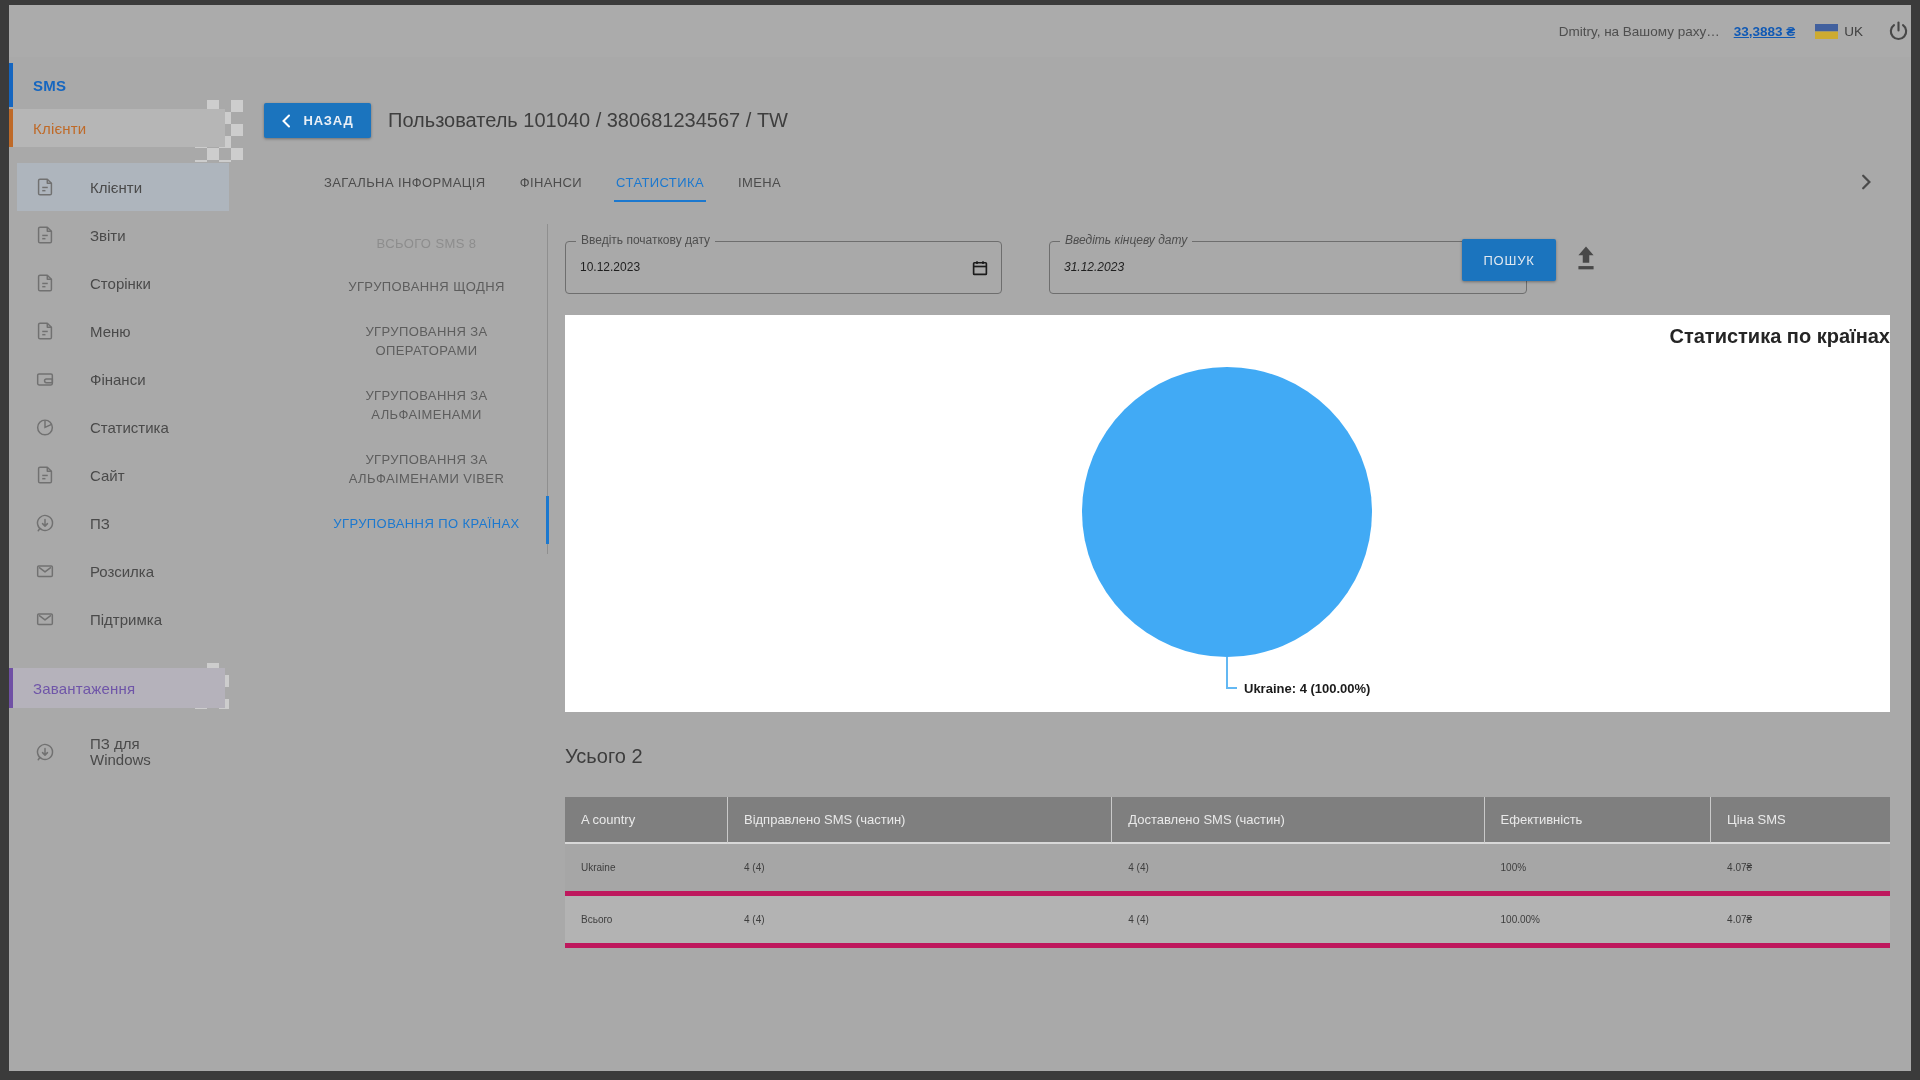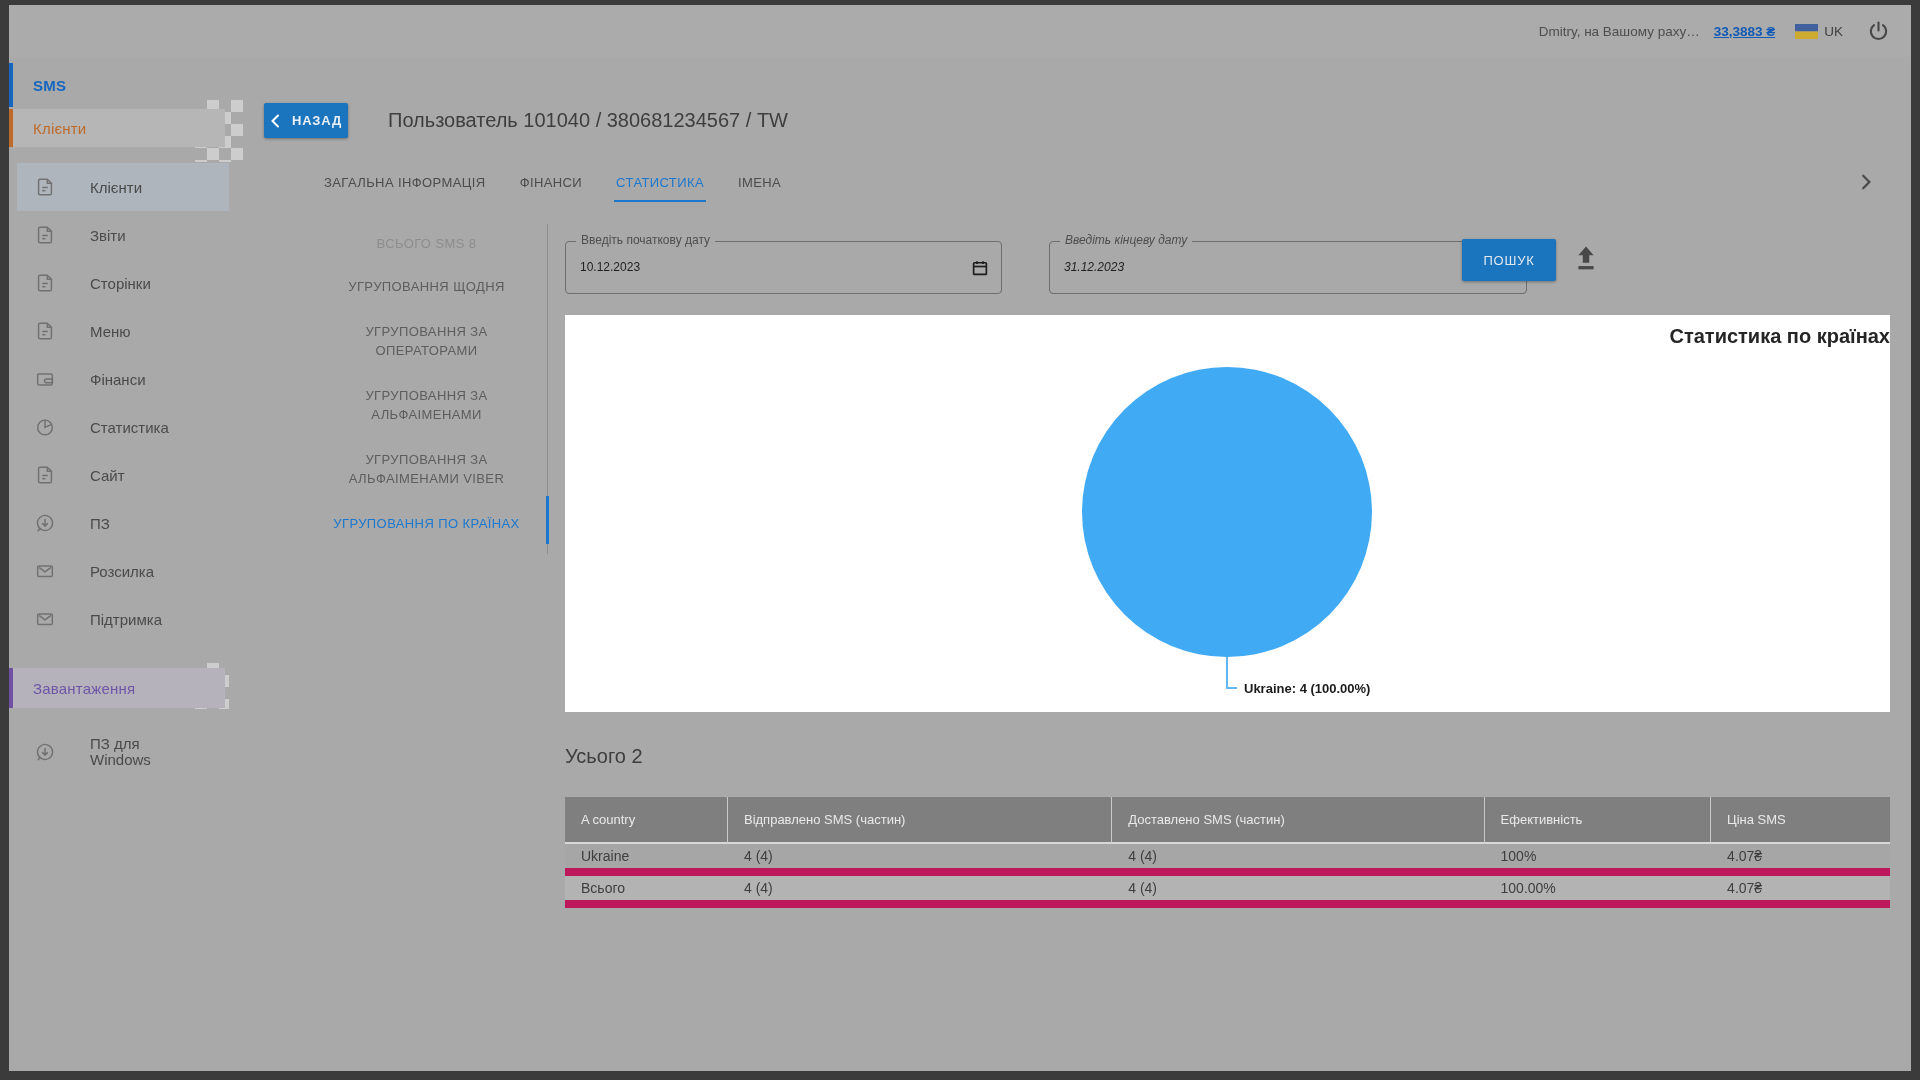--- a/index.html
+++ b/index.html
@@ -14,21 +14,21 @@
   
   .checker { position:absolute;
     background-image:conic-gradient(rgba(255,255,255,.42) 0 25%, transparent 25% 50%, rgba(255,255,255,.42) 50% 75%, transparent 75%);
     background-size:24px 24px; }
   #checker-top { left:1486px; top:3px; width:44px; height:40px; }
   #checker-side { left:186px; top:95px; width:48px; height:62px; }
   #checker-dl { left:186px; top:658px; width:34px; height:46px; }
 
   
   .topbar { position:absolute; left:0; top:0; right:0; height:52px; background:#ababab;
-    display:flex; align-items:center; justify-content:flex-end; gap:14px; padding-right:20px; }
+    display:flex; align-items:center; justify-content:flex-end; gap:14px; }
   .user-text { font-size:13.5px; color:#4e4e4e; }
   .balance-link { font-size:13.5px; font-weight:bold; color:#1059b4; text-decoration:underline; cursor:pointer; margin-right:6px; }
   .lang { display:flex; align-items:center; gap:6px; cursor:pointer; margin-right:8px; }
   .lang-label { font-size:13.5px; color:#3f3f3f; }
   .power-btn { width:26px; height:26px; display:flex; align-items:center; justify-content:center; cursor:pointer; }
 
   
   .sidebar { position:absolute; left:0; top:52px; width:248px; bottom:0; }
   .brand-row, .section-row { position:relative; display:flex; align-items:center; }
   .brand-row { margin-top:6px; height:44px; }
@@ -48,21 +48,21 @@
   .side-item.selected { background:#aeb5bd; }
   .s-icon { width:22px; height:22px; flex:0 0 22px; display:flex; align-items:center; }
   .s-icon svg { width:22px; height:22px; }
   .s-label { font-size:15px; color:#4a4a4a; }
   .dl-item { margin-top:12px; height:64px; display:flex; align-items:center; gap:34px; padding-left:25px; cursor:pointer; }
   .dl-item .s-label { width:92px; line-height:16px; }
 
   
   .main { position:absolute; left:248px; top:52px; width:1654px; bottom:0; }
 
-  .back-btn { position:absolute; left:7px; top:46px; width:84px; height:35px;
+  .back-btn { position:absolute; left:7px; top:46px; width:107px; height:35px;
     background:#1b74be; color:#e9eff6; border:none; border-radius:2px; cursor:pointer;
     display:flex; align-items:center; justify-content:center; gap:12px;
     font-family:"Liberation Sans", sans-serif; font-size:13px; font-weight:bold; letter-spacing:.8px;
     box-shadow:0 1px 3px rgba(0,0,0,.35); }
   .page-title { position:absolute; left:131px; top:44px; height:38px; line-height:38px;
     font-size:20px; color:#3e3e3e; }
 
   .tabs { position:absolute; left:65px; top:106px; display:flex; gap:30px; }
   .tab { padding:12px 2px 10px 2px; font-size:13px; letter-spacing:.4px; color:#4c4c4c;
     border-bottom:2px solid transparent; cursor:pointer; white-space:nowrap; }
@@ -99,21 +99,21 @@
   .conn-v { position:absolute; left:661px; top:342px; width:2px; height:32px; background:#63b8f3; }
   .conn-h { position:absolute; left:661px; top:372px; width:11px; height:2px; background:#63b8f3; }
   .pie-callout { position:absolute; left:679px; top:366px; font-size:13px; font-weight:bold; color:#1b1b1b; }
 
   
   .summary-label { position:absolute; left:308px; top:688px; font-size:20px; color:#3d3d3d; }
   .stats-table { position:absolute; left:308px; top:740px; width:1325px; border-collapse:separate; border-spacing:0; }
   .stats-table th { background:#7f7f7f; color:#e9e9e9; font-weight:normal; font-size:13px; text-align:left;
     padding:15px 16px; border-right:1px solid #c9c9c9; border-bottom:2px solid #d8d8d8; }
   .stats-table th:last-child { border-right:none; }
-  .stats-table td { font-size:14px; color:#3e3e3e; padding:4px 16px; border-bottom:8px solid #be185d; }
+  .stats-table td { font-size:10px; color:#3e3e3e; padding:18px 16px; border-bottom:5px solid #be185d; }
   .stats-table tbody tr:nth-child(1) td { background:#a6a6a6; }
   .stats-table tbody tr:nth-child(2) td { background:#b3b3b3; }
 
   
   .footer { position:absolute; left:2px; width:1631px; top:948px; display:flex; align-items:center; gap:22px; }
   .footer .line { flex:1; height:1px; background:#9d9d9d; }
   .footer .copy { font-size:13.5px; color:#4f4f4f; white-space:nowrap; }
 </style>
 </head>
 <body>

